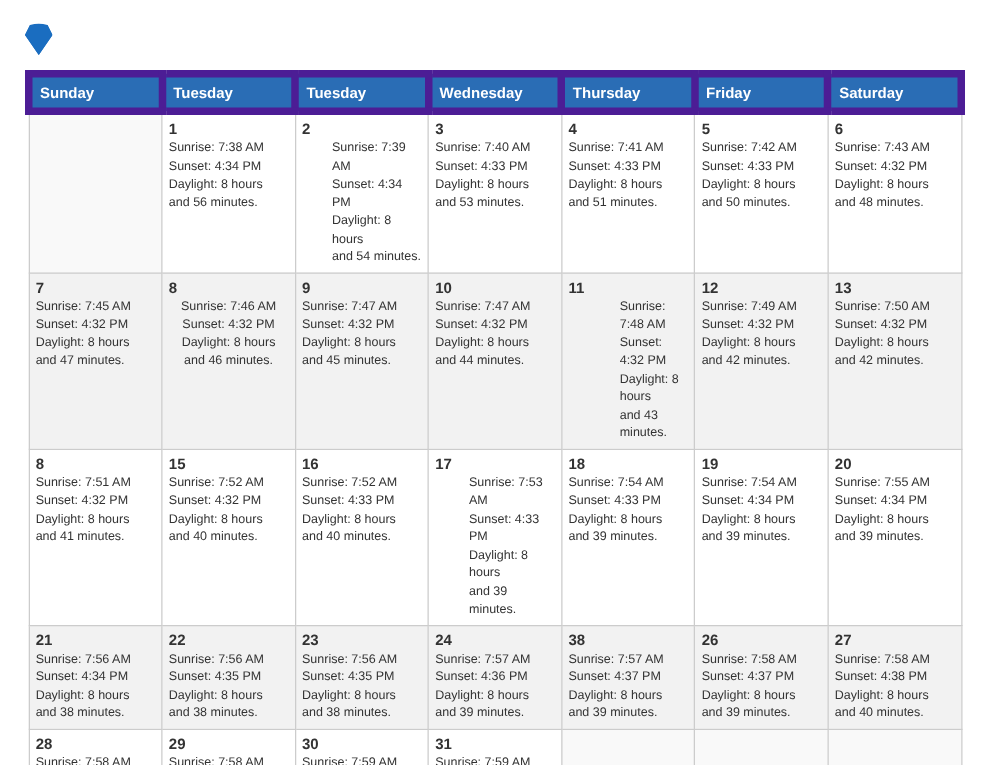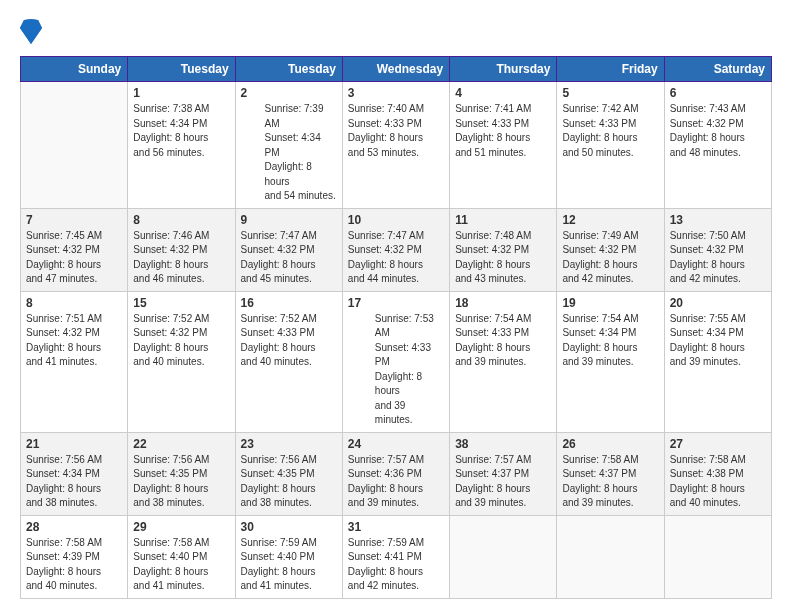--- a/index.html
+++ b/index.html
@@ -54,25 +54,25 @@
       color: #555;
     }
     .calendar {
       width: 100%;
       border-collapse: collapse;
       border: 1px solid #ccc;
     }
     .calendar th {
       background: #2a6db5;
       color: #fff;
-      text-align: right;
+      text-align: left;
       padding: 5px 6px;
       font-size: 12px;
       font-weight: bold;
-      border: 1px solid #4c1d95;
+      border: 6px solid #4c1d95;
     }
     .calendar td {
       border: 1px solid #ccc;
       vertical-align: top;
       padding: 4px 5px;
       width: calc(100% / 7);
       height: 80px;
       font-size: 9.5px;
       color: #333;
       background: #fff;
@@ -181,42 +181,42 @@
         <tr class="row-shade">
           <td>
             <span class="day-number">7</span>
             <div class="day-info" style="white-space: pre-line;">Sunrise: 7:45 AM
 Sunset: 4:32 PM
 Daylight: 8 hours
 and 47 minutes.</div>
           </td>
           <td>
             <span class="day-number">8</span>
-            <div class="day-info" style="white-space: pre-line;">Sunrise: 7:46 AM
+            <div class="day-info" style="white-space: pre-line; text-align: center;">Sunrise: 7:46 AM
 Sunset: 4:32 PM
 Daylight: 8 hours
 and 46 minutes.</div>
           </td>
           <td>
             <span class="day-number">9</span>
             <div class="day-info" style="white-space: pre-line;">Sunrise: 7:47 AM
 Sunset: 4:32 PM
 Daylight: 8 hours
 and 45 minutes.</div>
           </td>
           <td>
             <span class="day-number">10</span>
             <div class="day-info" style="white-space: pre-line;">Sunrise: 7:47 AM
 Sunset: 4:32 PM
 Daylight: 8 hours
 and 44 minutes.</div>
           </td>
           <td>
             <span class="day-number">11</span>
-            <div class="day-info" style="white-space: pre-line;">Sunrise: 7:48 AM
+            <div class="day-info" style="white-space: pre-line; margin-left: 41px;">Sunrise: 7:48 AM
 Sunset: 4:32 PM
 Daylight: 8 hours
 and 43 minutes.</div>
           </td>
           <td>
             <span class="day-number">12</span>
             <div class="day-info" style="white-space: pre-line;">Sunrise: 7:49 AM
 Sunset: 4:32 PM
 Daylight: 8 hours
 and 42 minutes.</div>

